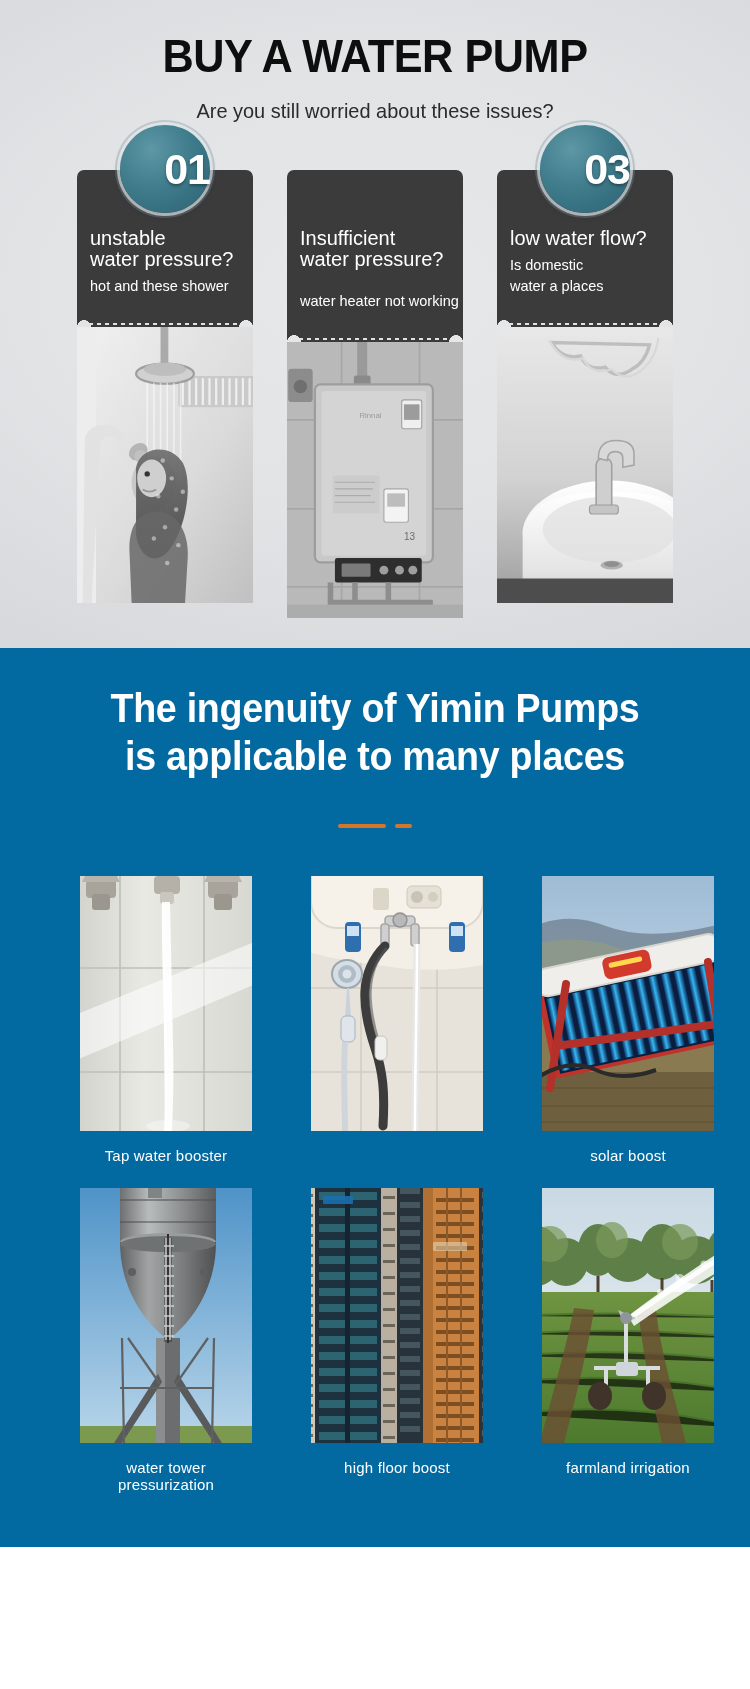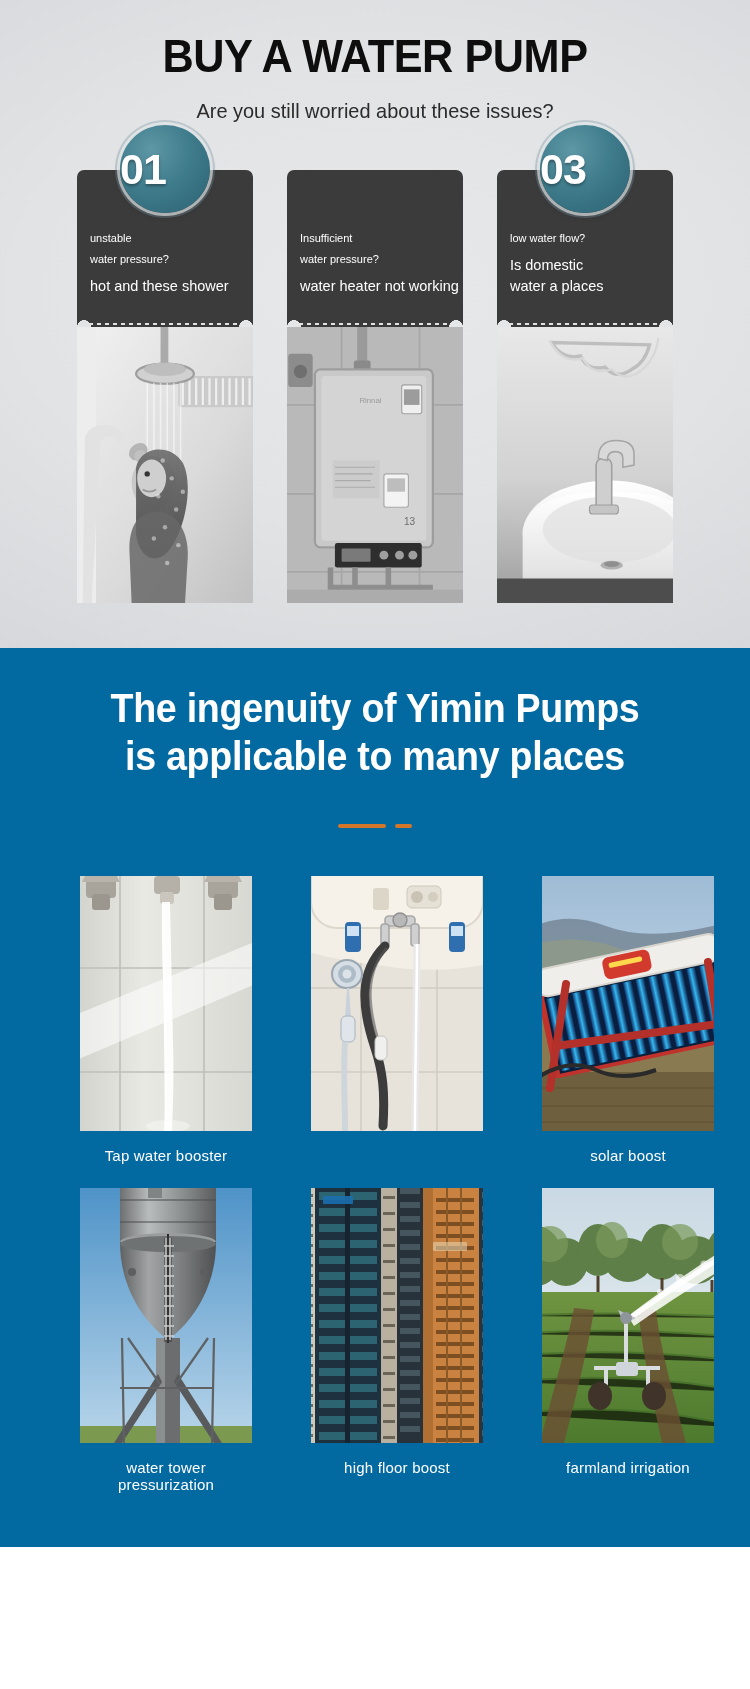--- a/index.html
+++ b/index.html
@@ -54,41 +54,41 @@
     left: 50%;
     top: -45px;
     transform: translateX(-50%);
     width: 90px;
     height: 88px;
     border-radius: 50%;
     background: radial-gradient(circle at 35% 28%, #5e97a6 0%, #3f7c8c 45%, #2c6272 100%);
     box-shadow: 0 0 0 3px rgba(255,255,255,0.55), 0 0 0 5px rgba(120,150,160,0.35), 0 3px 7px rgba(0,0,0,0.25);
     display: flex;
     align-items: center;
-    justify-content: flex-start;
+    justify-content: flex-end;
     z-index: 4;
   }
   .card-badge span {
     color: #fff;
     font-size: 43px;
     font-weight: 700;
     letter-spacing: -1px;
     text-shadow: 0 2px 3px rgba(0,0,0,0.35);
   }
   .card-text {
     position: relative;
     z-index: 2;
     background: #3b3b3b;
     border-radius: 7px 7px 0 0;
     padding: 58px 13px 16px 13px;
     min-height: 140px;
   }
   .card-text .line {
     color: #ffffff;
-    font-size: 11px;
+    font-size: 20px;
     line-height: 21px;
     white-space: nowrap;
   }
   .card-text .line.q { font-weight: 400; }
   .card-text .line.small { font-size: 14.5px; }
   .card-notch {
     position: relative;
     z-index: 2;
     height: 14px;
     background: #3b3b3b;
@@ -237,21 +237,21 @@
           </g>
           <rect x="0" y="0" width="176" height="248" fill="#ffffff" opacity="0.03"></rect>
         </svg>
       </div>
     </div>
 
     <div class="card">
       <div class="card-text">
         <div class="line">Insufficient</div>
         <div class="line q">water pressure?</div>
-        <div class="line small" style="margin-top:6px">water heater not working</div>
+        <div class="line small" style="margin-top:21px">water heater not working</div>
       </div>
       <div class="card-notch">
         <div class="card-dash"></div>
       </div>
       <div class="card-photo">
         <svg viewBox="0 0 176 248" preserveAspectRatio="xMidYMid slice">
           <rect width="176" height="248" fill="#b9b9b9"></rect>
           <g stroke="#a6a6a6" stroke-width="1.5">
             <path d="M0 70 H176 M0 150 H176 M0 220 H176 M58 0 V248 M128 0 V248"></path>
           </g>

